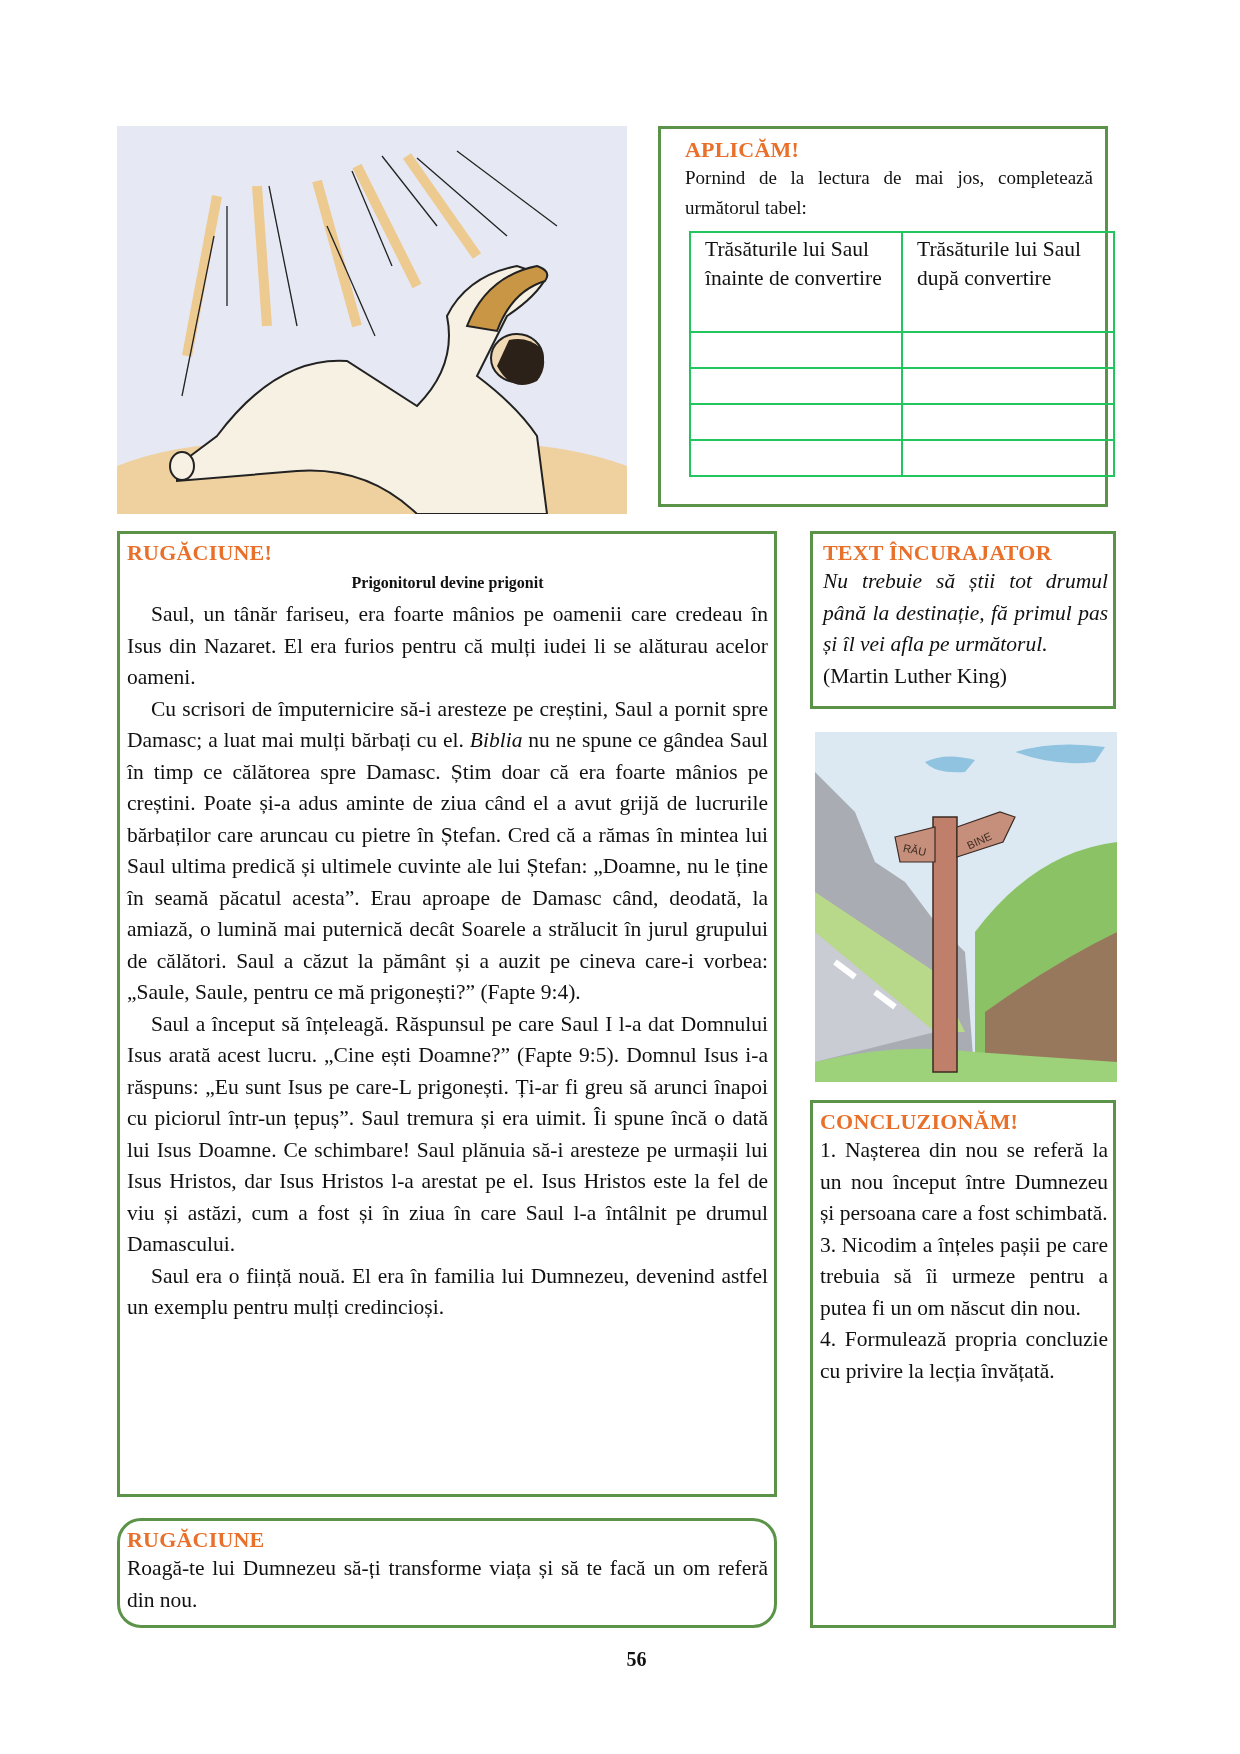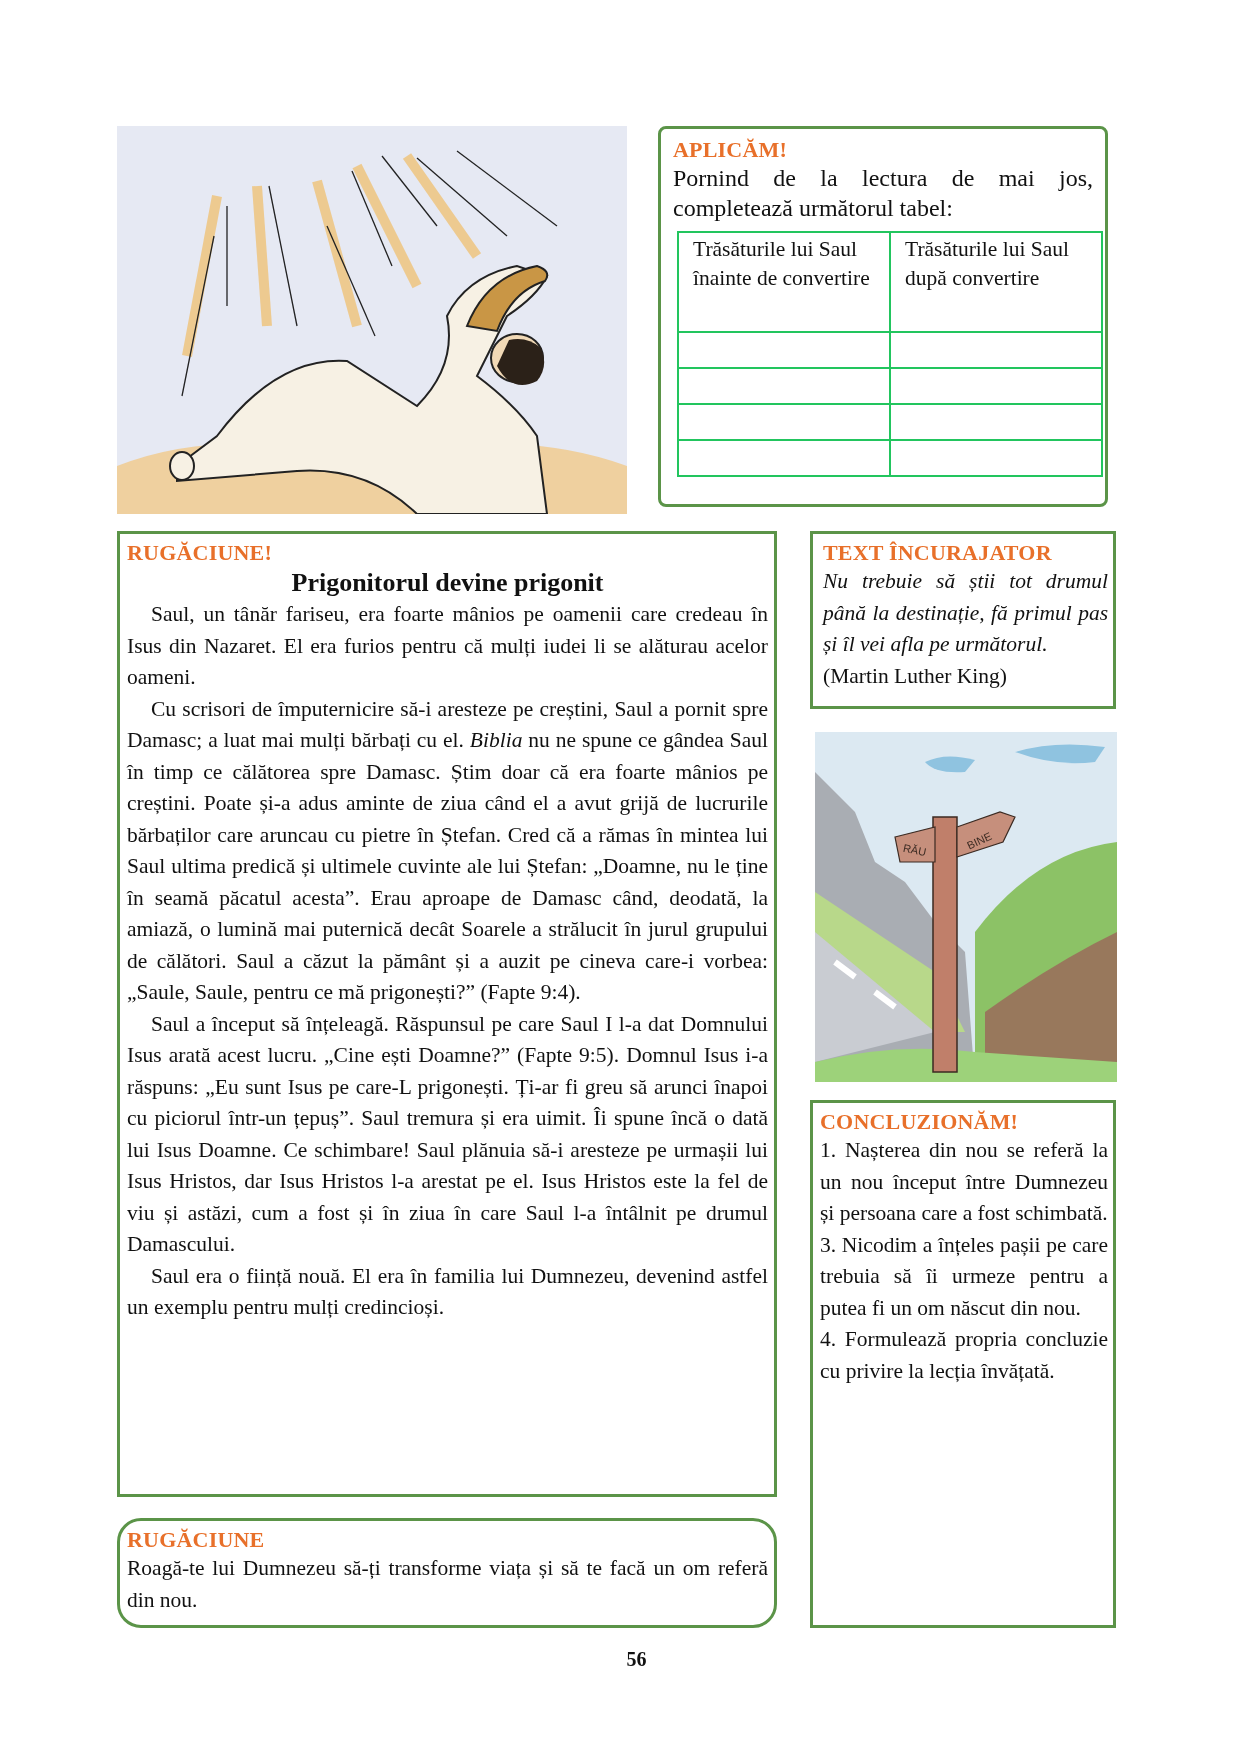--- a/index.html
+++ b/index.html
@@ -9,30 +9,30 @@
   .box { position: absolute; border: 3px solid #5b9448; background: #fff; }
   .heading { color: #e8702a; font-weight: bold; font-size: 22px; line-height: 26px; letter-spacing: 0.2px; }
   .body-text { font-size: 21.5px; line-height: 31.5px; text-align: justify; }
   .indent { text-indent: 24px; }
 
   
   .illus-saul { position: absolute; left: 117px; top: 126px; width: 510px; height: 388px; background: #e6e9f3; overflow: hidden; }
   .illus-saul svg { width: 100%; height: 100%; display: block; }
 
   
-  #aplicam { left: 658px; top: 126px; width: 450px; height: 381px; padding: 8px 12px 0 12px; border-radius: 8px; }
-  #aplicam .intro { font-size: 24px; line-height: 30px; text-align: justify; }
+  #aplicam { left: 658px; top: 126px; width: 450px; height: 381px; padding: 8px 12px 0 24px; }
+  #aplicam .intro { font-size: 19px; line-height: 30px; text-align: justify; }
   .traits-table { margin-top: 8px; margin-left: 4px; border-collapse: collapse; width: 426px; }
   .traits-table td { border: 2px solid #22c55e; vertical-align: top; font-size: 21.5px; line-height: 29px; padding: 2px 6px 0 14px; width: 50%; }
   .traits-table tr.head td { height: 100px; }
   .traits-table tr.row td { height: 36px; }
 
   
   #lecturam { left: 117px; top: 531px; width: 660px; height: 966px; padding: 6px 6px 0 7px; }
-  #lecturam .title { text-align: center; font-weight: bold; font-size: 26px; line-height: 30px; margin: 2px 0 1px 0; }
+  #lecturam .title { text-align: center; font-weight: bold; font-size: 16px; line-height: 30px; margin: 2px 0 1px 0; }
 
   
   #incurajator { left: 810px; top: 531px; width: 306px; height: 178px; padding: 6px 5px 0 10px; }
   #incurajator .quote { font-style: italic; font-size: 21.5px; line-height: 31.5px; text-align: justify; }
   #incurajator .author { text-align: left; font-size: 21.5px; line-height: 30px; }
 
   
   .illus-road { position: absolute; left: 815px; top: 732px; width: 302px; height: 350px; background: #dce9f2; overflow: hidden; }
   .illus-road svg { width: 100%; height: 100%; display: block; }
 

